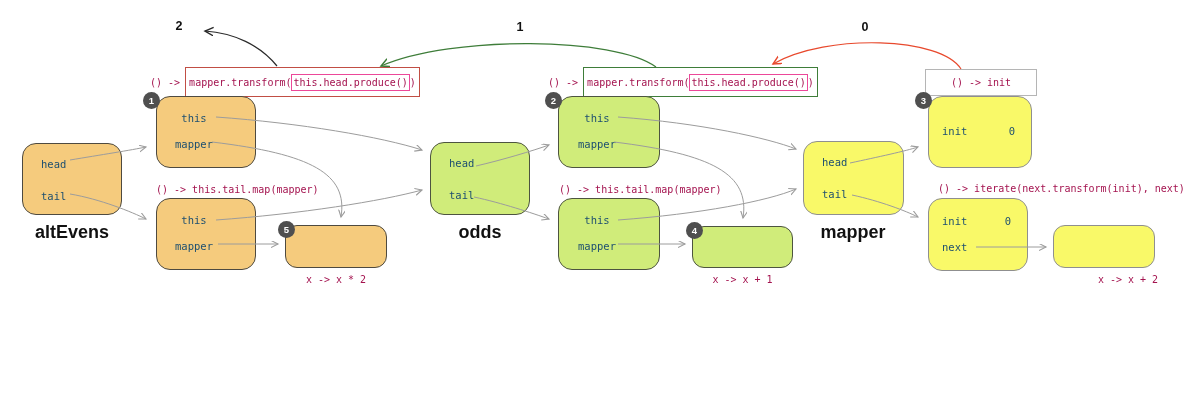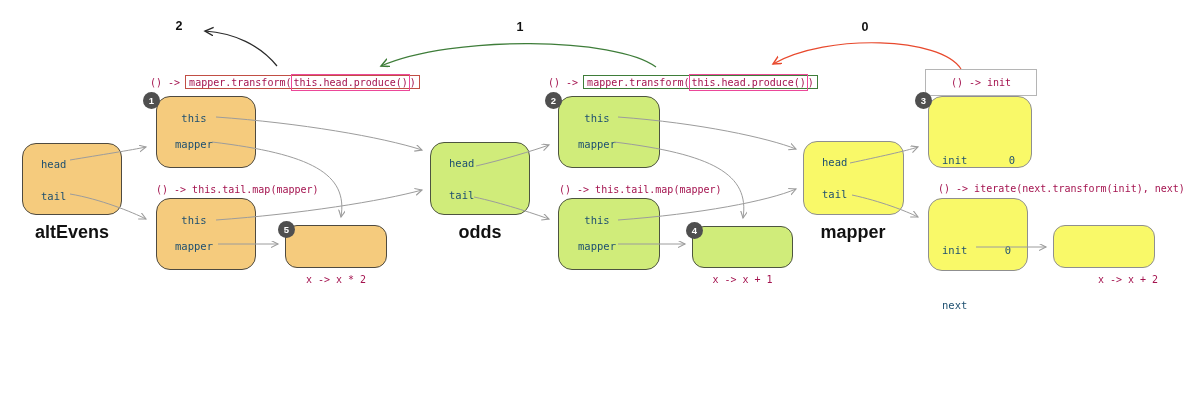--- a/index.html
+++ b/index.html
@@ -12,27 +12,27 @@
   .node.orange{background:#f5cb7d;border:1.4px solid #4e4a40;}
   .node.green {background:#d0ec7a;border:1.4px solid #4d5440;}
   .node.yellow{background:#f9f968;border:1.4px solid #8f8f8f;}
   .node.fn{border-radius:12px;}
   .row{height:22px;line-height:22px;font-family:"DejaVu Sans Mono",monospace;font-size:10.5px;
        color:#1d4f70;white-space:pre;}
   .main-rows{padding-top:9px;}
   .main-rows .row{padding-left:18px;margin-bottom:10px;}
   .cell-rows{padding-top:10px;}
   .cell-rows .row{text-align:center;padding-right:24px;margin-bottom:4px;}
-  .kv-rows .row{display:flex;justify-content:space-between;padding:0 16px 0 13px;margin-bottom:4px;margin-top:29px;}
+  .kv-rows .row{display:flex;justify-content:space-between;padding:0 16px 0 13px;margin-bottom:4px;}
 
   
   .code{font-family:"DejaVu Sans Mono",monospace;font-size:10px;color:#a4134f;white-space:pre;}
   .codeline{position:absolute;display:flex;align-items:center;height:30px;}
   .code-prefix{margin-right:5px;}
-  .code-box{display:flex;align-items:center;box-sizing:border-box;height:14px;padding:0 3px;}
+  .code-box{display:flex;align-items:center;box-sizing:border-box;height:30px;padding:0 3px;}
   .code-box.redbox{border:1.2px solid #c14e44;}
   .code-box.greenbox{border:1.2px solid #3e7d39;}
   .code-inner{display:inline-block;border:1px solid #ec4899;padding:2px 1px;}
   .code-solo{position:absolute;box-sizing:border-box;border:1.2px solid #b5b5b5;
              display:flex;align-items:center;justify-content:center;}
   .tail-code{position:absolute;height:14px;line-height:14px;}
   .fn-label{position:absolute;text-align:center;}
 
   .name{position:absolute;font-weight:bold;font-size:18px;color:#111;text-align:center;}
   .val-label{position:absolute;font-weight:bold;font-size:12.5px;color:#111;width:24px;text-align:center;}

